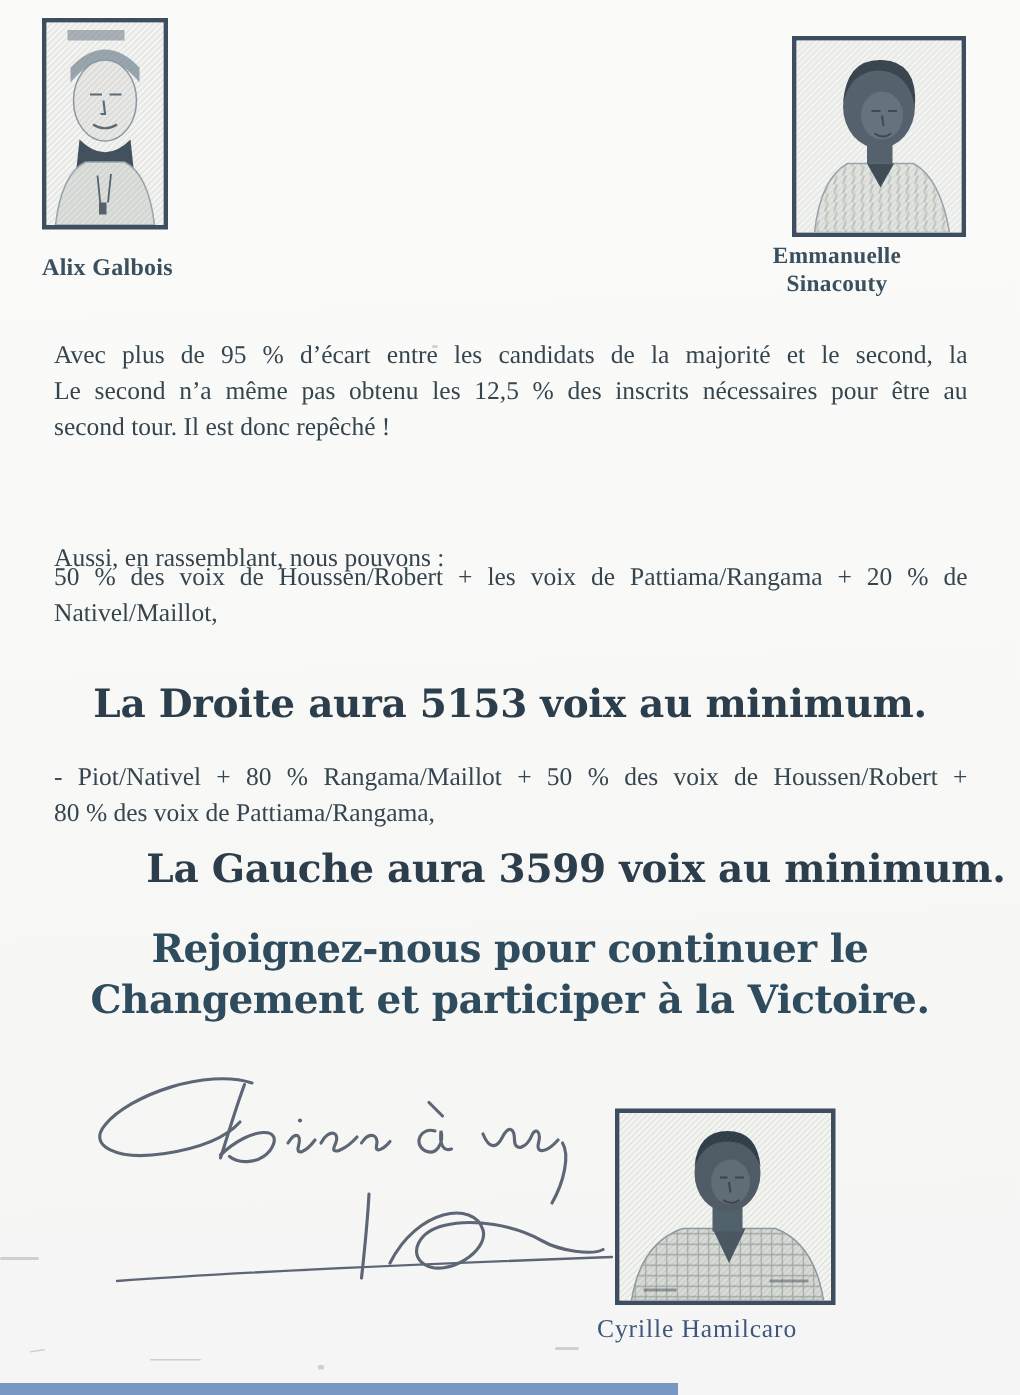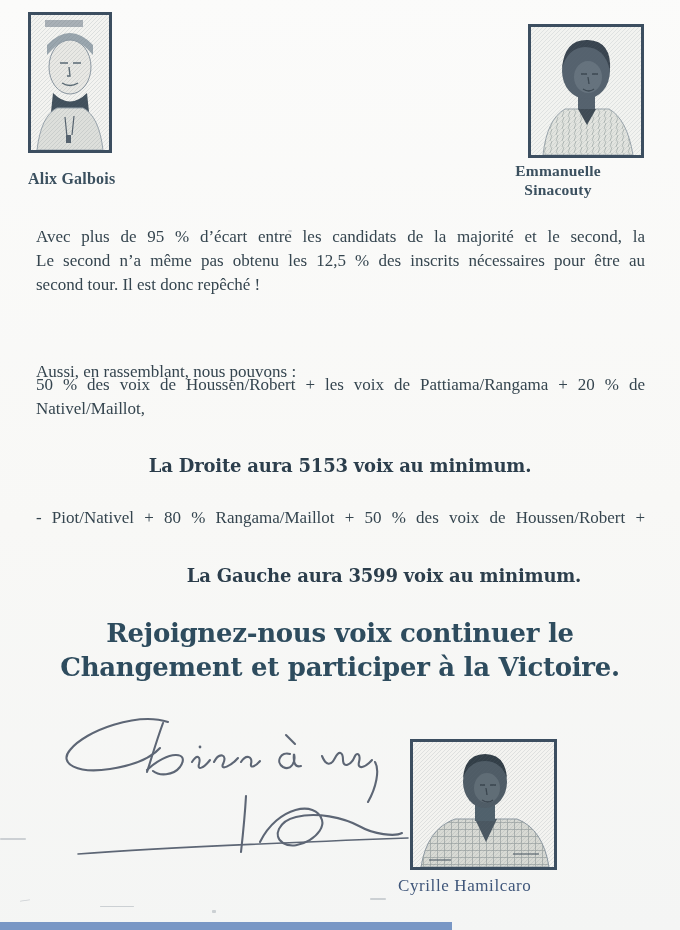--- a/index.html
+++ b/index.html
@@ -36,21 +36,21 @@
   
   .title-block{left:116px;top:57px;width:452px;text-align:center;
     font-family:"DejaVu Serif", serif;font-weight:bold;
     font-size:27px;line-height:38px;letter-spacing:-.4px;color:var(--ink-title);}
   
   .textcol{left:36px;width:609px;font-size:17px;line-height:24px;color:var(--ink-body);}
   .line{white-space:normal;}
   .jline{text-align:justify;text-align-last:justify;}
   .p1{top:225px;} .p2{top:332px;margin-top:28px;} .p3{top:373px;} .p4{top:506px;}
   .headline{left:0;width:680px;text-align:center;font-family:"DejaVu Serif", serif;
-    font-weight:bold;font-size:18px;color:var(--ink-strong);letter-spacing:-.2px;}
+    font-weight:bold;font-size:26px;color:var(--ink-strong);letter-spacing:-.2px;}
   .h-droite{top:455px;} .h-gauche{top:565px;padding-left:44px;}
   .cta{left:0;top:616px;width:680px;text-align:center;font-family:"DejaVu Serif", serif;
     font-weight:bold;font-size:26px;line-height:34px;color:var(--ink-title);letter-spacing:-.3px;}
   
   .signature{left:50px;top:710px;width:362px;height:152px;}
   .signature svg{width:100%;height:100%;display:block;}
   
   .speck{position:absolute;background:#aab1b8;opacity:.55;border-radius:1px;}
   .strip{left:0;bottom:0;width:452px;height:8px;background:var(--strip);opacity:.9;}
 </style>
@@ -122,26 +122,27 @@
 
   <div class="abs textcol p3">
     <div class="line jline">50 % des voix de Houssen/Robert + les voix de Pattiama/Rangama + 20 % de</div>
     <div class="line">Nativel/Maillot,</div>
   </div>
 
   <div class="abs headline h-droite">La Droite aura 5153 voix au minimum.</div>
 
   <div class="abs textcol p4">
     <div class="line jline">- Piot/Nativel + 80 % Rangama/Maillot + 50 % des voix de Houssen/Robert +</div>
+    <div class="line">80 % des voix de Pattiama/Rangama,</div>
   </div>
 
   <div class="abs headline h-gauche">La Gauche aura 3599 voix au minimum.</div>
 
   <div class="abs cta">
-    <div>Rejoignez-nous voix continuer le</div>
+    <div>Rejoignez-nous pour continuer le</div>
     <div>Changement et participer à la Victoire.</div>
   </div>
 
   <div class="abs signature" role="img" aria-label="Bien à vous,">
     <svg viewBox="0 0 362 152" aria-hidden="true">
       <g fill="none" stroke="var(--sig)" stroke-width="2.1" stroke-linecap="round" opacity="0.9">
 
         <path d="M118,12 C88,2 36,20 20,40 C8,54 28,64 60,59 C86,55 102,47 110,38"></path>
 
         <path d="M113,13 C106,32 101,50 97,62"></path>

